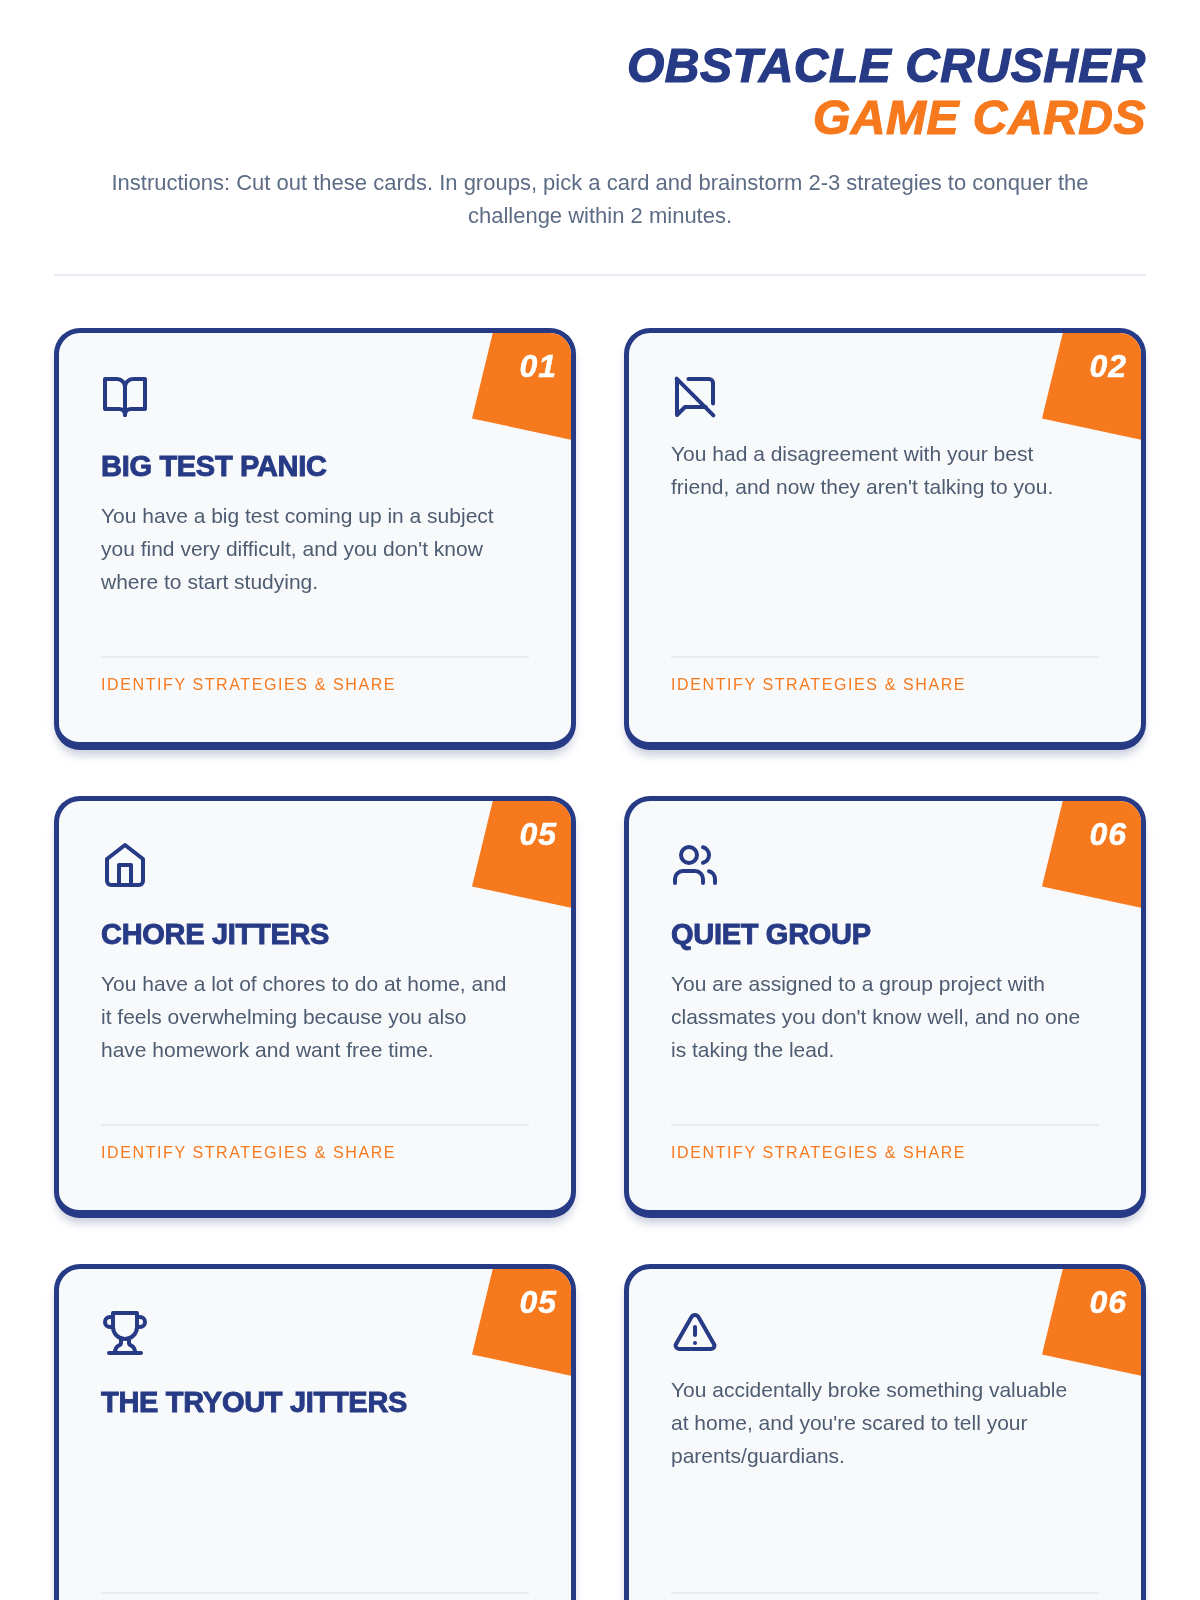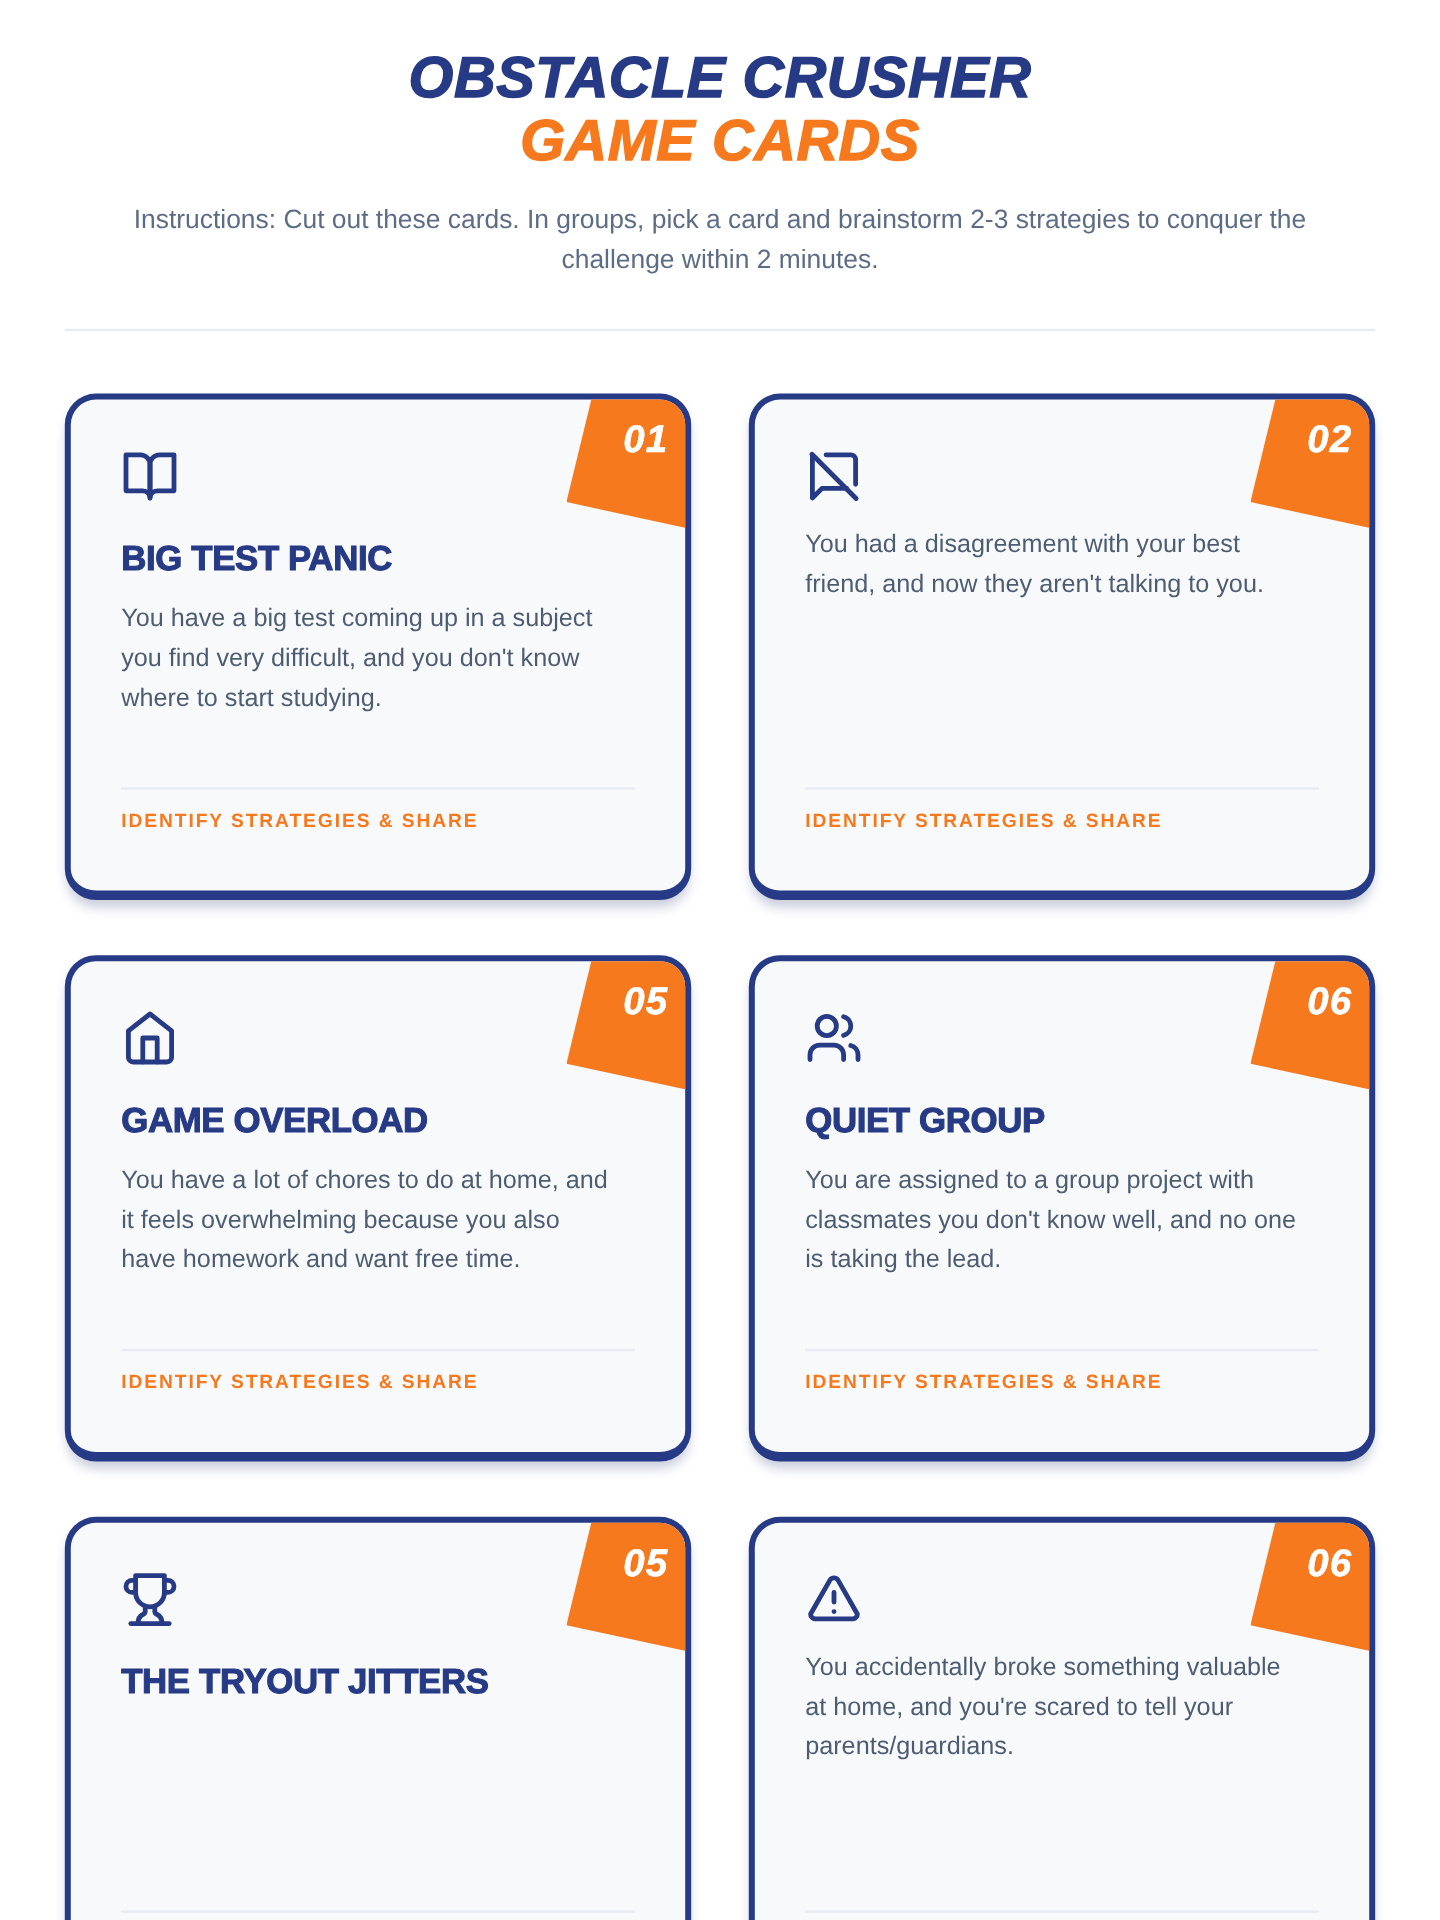--- a/index.html
+++ b/index.html
@@ -9,21 +9,21 @@
     --muted-text:#5d6c85;
     --card-bg:#f8f9fb;
     --divider:#e7ecf2;
   }
   *{box-sizing:border-box;margin:0;padding:0;}
   html,body{width:1200px;height:1600px;overflow:hidden;background:#ffffff;}
   body{font-family:"Liberation Sans", sans-serif;}
   .container{width:1092px;margin:0 auto;padding-top:40px;}
 
   .page-title{
-    text-align:center;
+    text-align:right;
     font-style:italic;
     font-weight:700;
     font-size:48px;
     line-height:52px;
     letter-spacing:0.5px;
     -webkit-text-stroke:1.2px currentColor;
   }
   .title-line1{display:block;color:var(--navy);}
   .title-line2{display:block;color:var(--orange);}
 
@@ -111,21 +111,21 @@
   .card-divider{
     margin:auto 42px 0 42px;
     border:none;
     border-top:2px solid var(--divider);
   }
 
   .card-footer{
     padding:18px 42px 48px 42px;
     color:var(--orange);
     font-size:16px;
-    font-weight:700;
+    font-weight:400;
     letter-spacing:1.6px;
   }
 </style>
 </head>
 <body>
 
 <div class="container">
   <h1 class="page-title">
     <span class="title-line1">OBSTACLE CRUSHER</span>
     <span class="title-line2">GAME CARDS</span>
@@ -171,21 +171,21 @@
     <div class="badge">
       <span class="badge-num">05</span>
     </div>
     <div class="card-top">
       <span class="icon">
             <svg viewBox="0 0 24 24" fill="none" stroke="currentColor" stroke-width="2" stroke-linecap="round" stroke-linejoin="round">
               <path d="m3 9 9-7 9 7v11a2 2 0 0 1-2 2H5a2 2 0 0 1-2-2z"></path>
               <path d="M9 22V12h6v10"></path>
             </svg>
           </span>
-      <h2 class="card-title">GAME OVERLOAD</h2>
+      <h2 class="card-title">CHORE JITTERS</h2>
       <p class="card-desc">You have a lot of chores to do at home, and it feels overwhelming because you also have homework and want free time.</p>
     </div>
     <hr class="card-divider">
     <div class="card-footer">IDENTIFY STRATEGIES &amp; SHARE</div>
   </article>
       <article class="card">
     <div class="badge">
       <span class="badge-num">06</span>
     </div>
     <div class="card-top">

